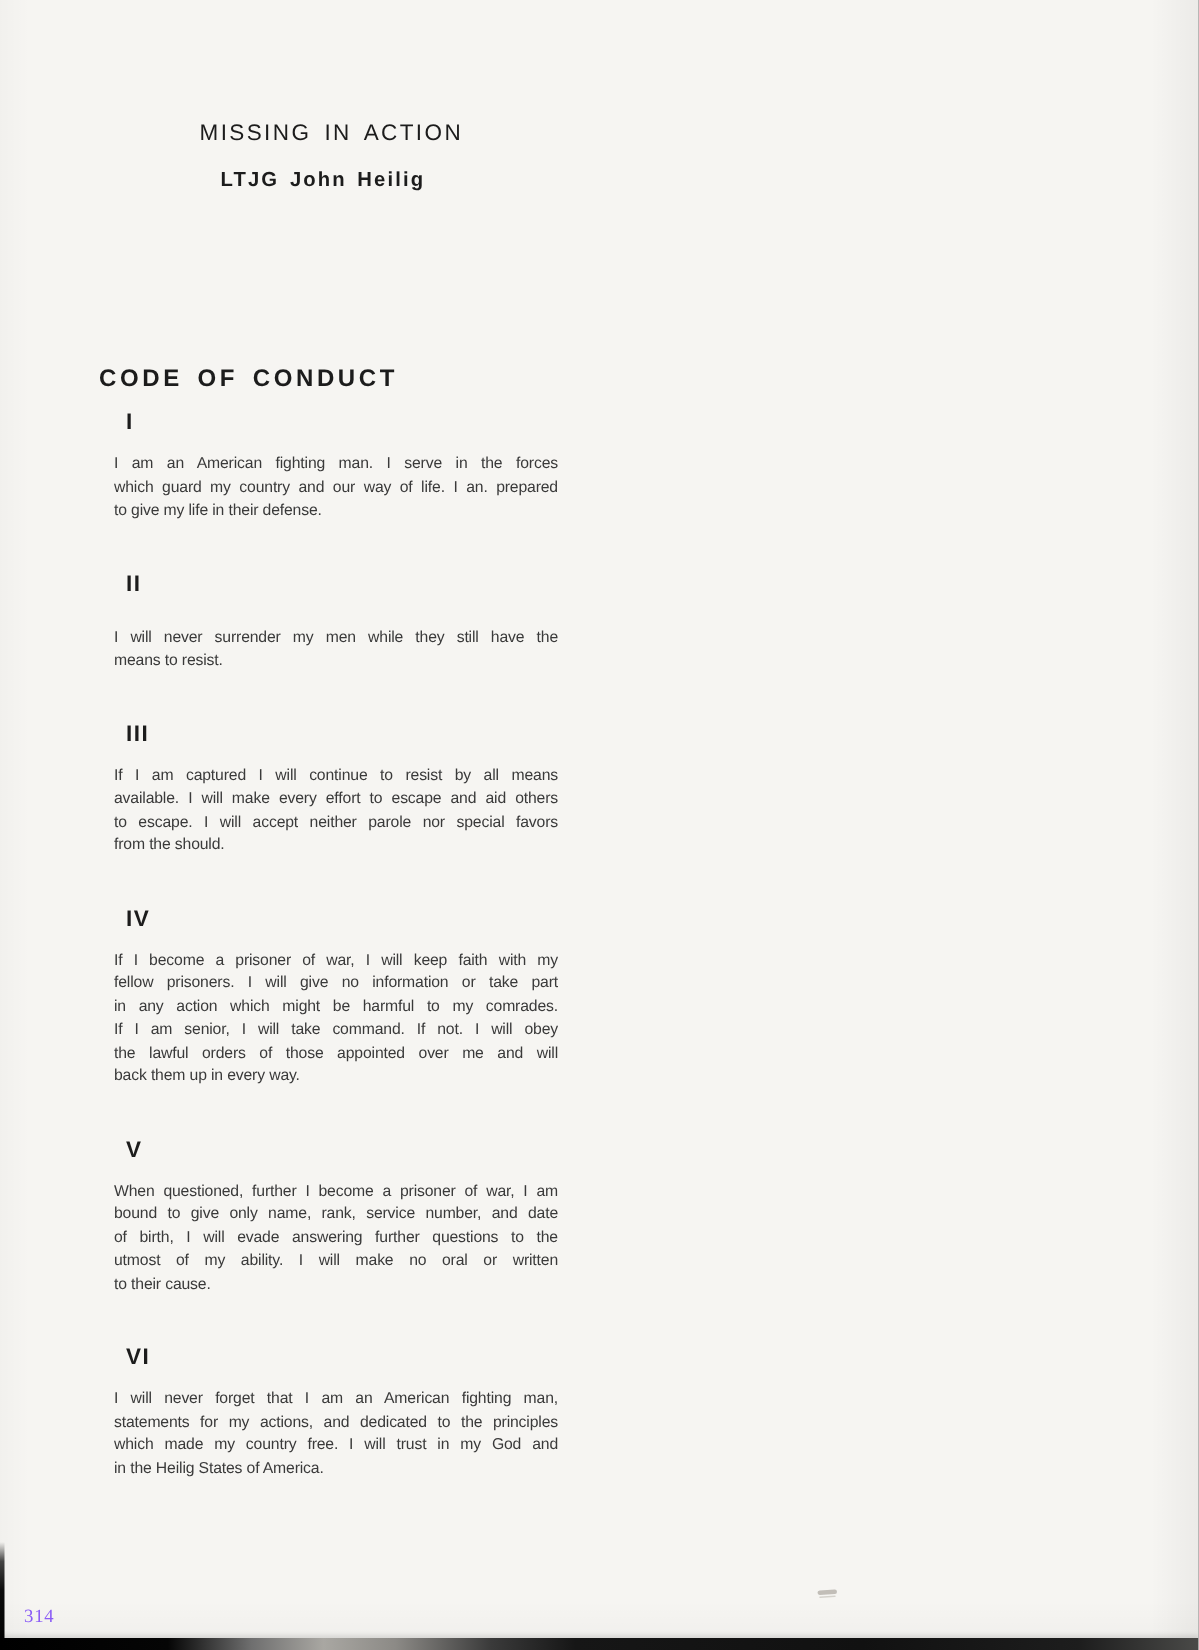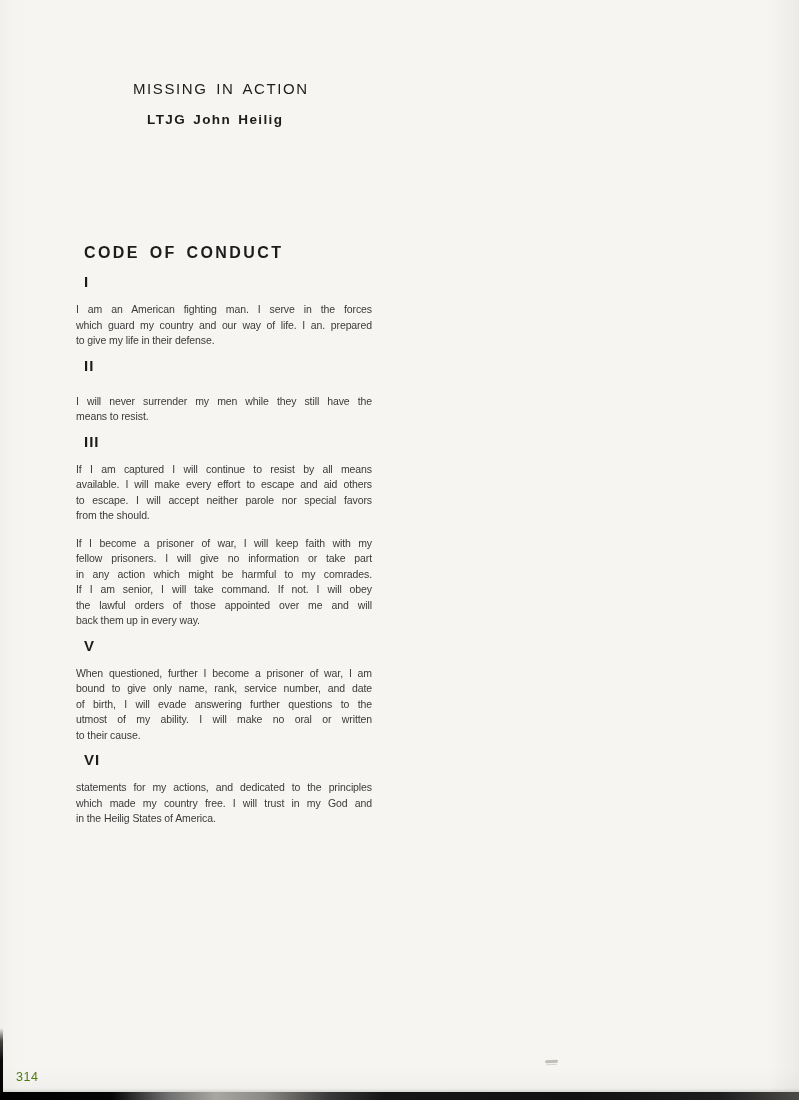--- a/index.html
+++ b/index.html
@@ -27,46 +27,46 @@
     position: absolute; left: 85px; top: 80px;
     font-size: 15px; font-weight: normal; color: var(--heading-ink);
     letter-spacing: 1.6px; word-spacing: 3px; margin-left: 48px;
   }
   .doc-byline {
     position: absolute; left: 147px; top: 112px;
     font-size: 13.5px; font-weight: bold; color: var(--heading-ink);
     letter-spacing: 1.4px; word-spacing: 2px;
   }
   .code-heading {
-    position: absolute; left: 84px; top: 244px;
+    position: absolute; left: 66px; top: 244px;
     font-size: 16px; font-weight: bold; color: var(--heading-ink);
     letter-spacing: 2.4px; word-spacing: 3px;
   }
   .articles {
     position: absolute; left: 76px; top: 273px; width: 296px;
   }
-  .article { margin-top: 8px; }
+  .article { margin-top: 32px; }
   .article:first-child { margin-top: 0; }
   .numeral {
     margin-left: 8px;
     font-size: 15px; line-height: 17px; font-weight: bold;
     color: var(--heading-ink); letter-spacing: 1px;
   }
   .para { margin-top: 12px; color: var(--body-ink); }
   .article:nth-child(2) .para { margin-top: 20px; }
   .line {
     font-size: 10.5px; line-height: 15.5px;
     letter-spacing: -0.1px;
     text-align: justify; text-align-last: justify;
   }
   .line.last { text-align-last: left; }
   .page-number {
     position: absolute; left: 16px; top: 1070px;
-    font-family: Liberation Sans, sans-serif;
-    font-size: 12.5px; color: #4d7c0f;
+    font-family: Liberation Serif, serif;
+    font-size: 12.5px; color: #8b5cf6;
     letter-spacing: 0.5px;
   }
   
   .edge-left {
     position: absolute; left: 0; top: 1028px; width: 3px; height: 72px;
     background: linear-gradient(180deg, rgba(10,10,10,0) 0%, rgba(10,10,10,0.75) 18%, #0b0b0b 45%, #000 100%);
   }
   .edge-bottom {
     position: absolute; left: 0; bottom: 0; width: 799px; height: 8px;
     background: linear-gradient(90deg,
@@ -112,20 +112,21 @@
       <section class="article">
         <div class="numeral">III</div>
         <div class="para">
           <div class="line">If I am captured I will continue to resist by all means</div>
           <div class="line">available.  I will make every effort to escape and aid others</div>
           <div class="line">to escape.  I will accept neither parole nor special favors</div>
           <div class="line last">from the should.</div>
         </div>
       </section>
       <section class="article">
+        <div class="numeral">IV</div>
         <div class="para">
           <div class="line">If I become a prisoner of war, I will keep faith with my</div>
           <div class="line">fellow prisoners.  I will give no information or take part</div>
           <div class="line">in any action which might be harmful to my comrades.</div>
           <div class="line">If I am senior, I will take command.  If not. I will obey</div>
           <div class="line">the lawful orders of those appointed over me and will</div>
           <div class="line last">back them up in every way.</div>
         </div>
       </section>
       <section class="article">
@@ -134,20 +135,21 @@
           <div class="line">When questioned, further I become a prisoner of war, I am</div>
           <div class="line">bound to give only name, rank, service number, and date</div>
           <div class="line">of birth, I will evade answering further questions to the</div>
           <div class="line">utmost of my ability.  I will make no oral or written</div>
           <div class="line last">to their cause.</div>
         </div>
       </section>
       <section class="article">
         <div class="numeral">VI</div>
         <div class="para">
+          <div class="line">I will never forget that I am an American fighting man,</div>
           <div class="line">statements for my actions, and dedicated to the principles</div>
           <div class="line">which made my country free.  I will trust in my God and</div>
           <div class="line last">in the Heilig States of America.</div>
         </div>
       </section>
     </div>
 
   <div class="page-number">314</div>
 
   <div class="smudge"></div>

